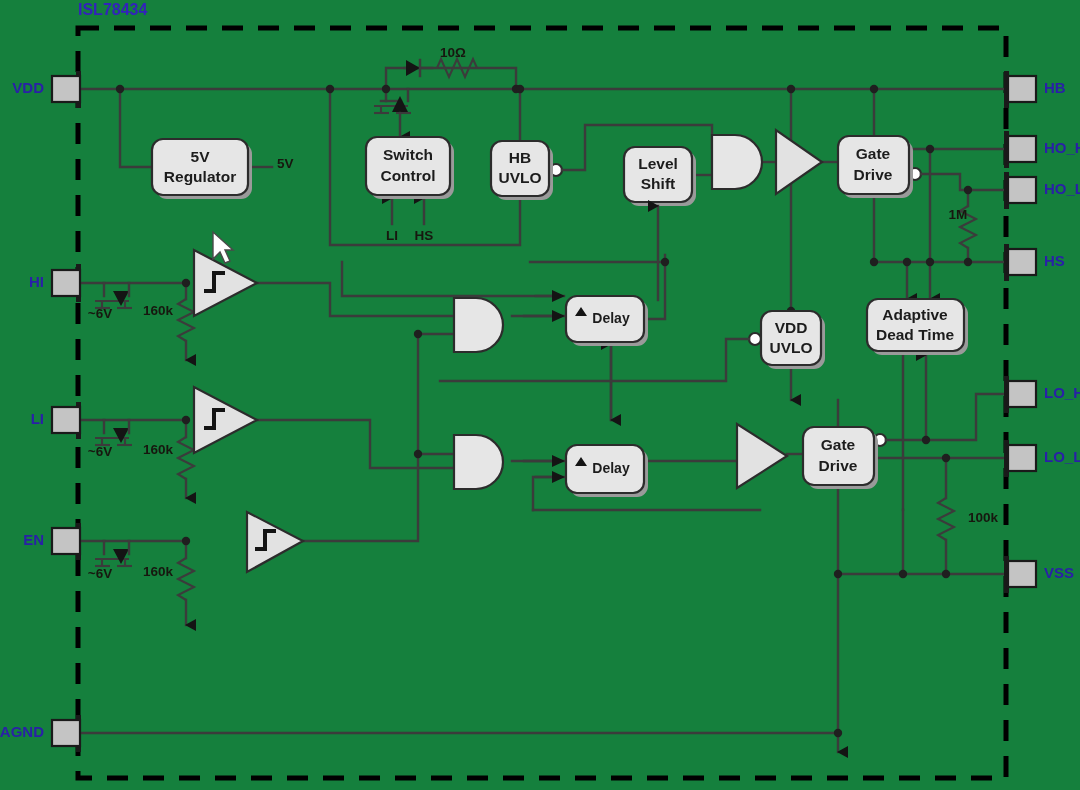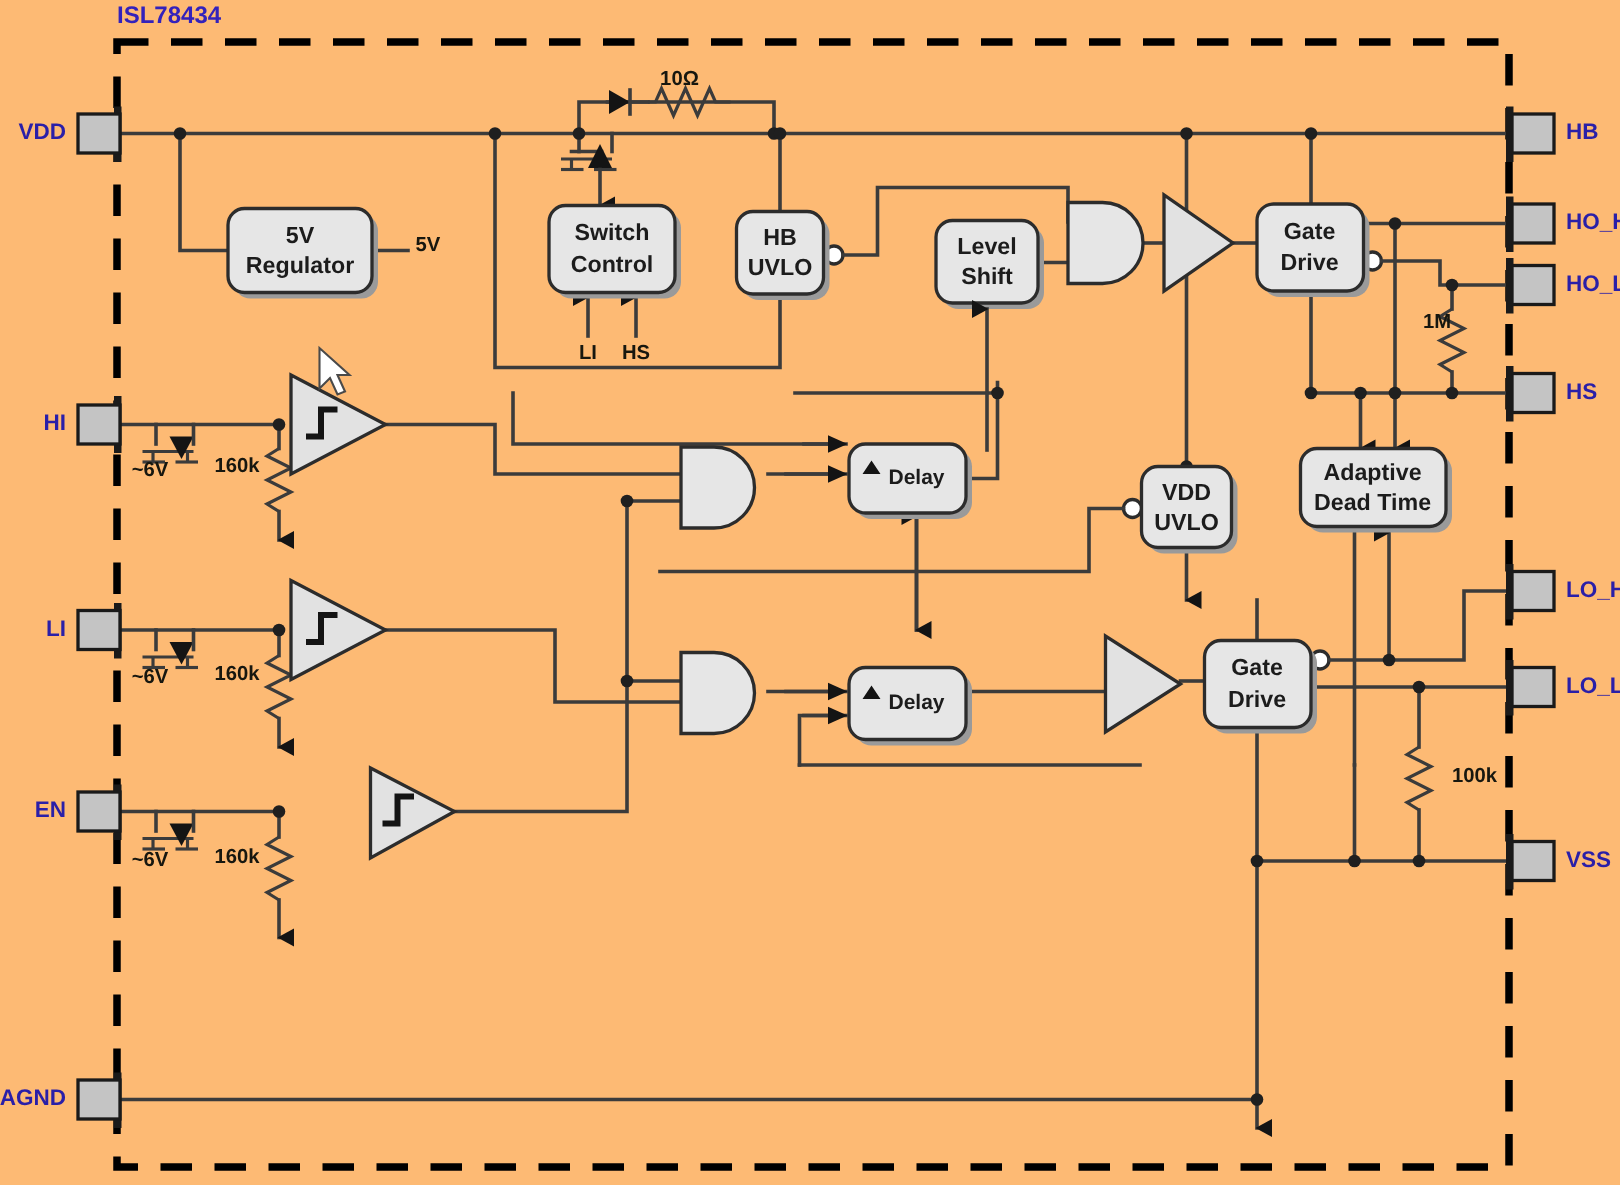--- a/index.html
+++ b/index.html
@@ -1,21 +1,21 @@
 <!DOCTYPE html>
 <html><head>
 <meta charset="utf-8">
 <title>ISL78434 Block Diagram</title>
 <style>
   html,body{margin:0;padding:0;background:#ffffff;}
   body{
     width:1080px;height:790px;overflow:hidden;
     font-family:"Liberation Sans", sans-serif;
   }
-  #root{position:relative;width:1080px;height:790px;background:#fdba74;}
+  #root{position:relative;width:1080px;height:790px;background:#15803d;}
   svg{display:block;}
   .wire{stroke:#3b3b3b;stroke-width:2.4;fill:none;stroke-linecap:square;}
   .wire-thin{stroke:#3b3b3b;stroke-width:2.1;fill:none;}
   .dash-border{stroke:#000;stroke-width:5;fill:none;stroke-dasharray:21 15;}
   .blk{fill:#e6e6e6;stroke:#2c2c2c;stroke-width:2.2;}
   .blkshadow{fill:#9a9a9a;}
   .tri{fill:#e2e2e2;stroke:#2c2c2c;stroke-width:2.2;}
   .pin{fill:#c4c4c4;stroke:#1a1a1a;stroke-width:2.2;}
   .pinbar{fill:#1a1a1a;}
   .node{fill:#1f1f1f;}

